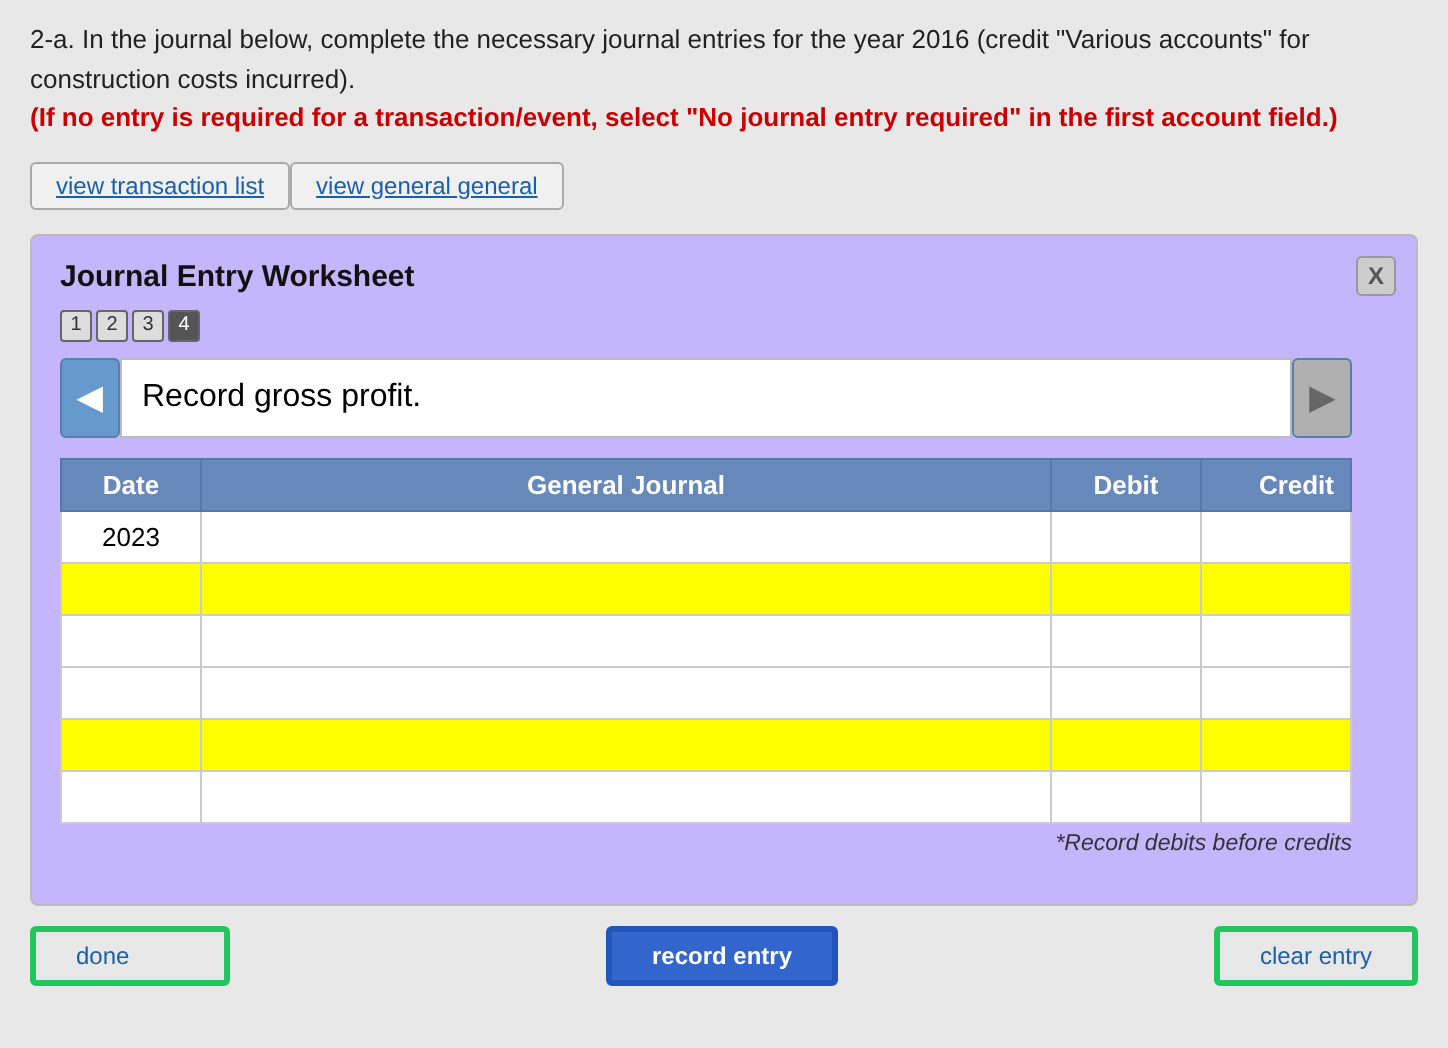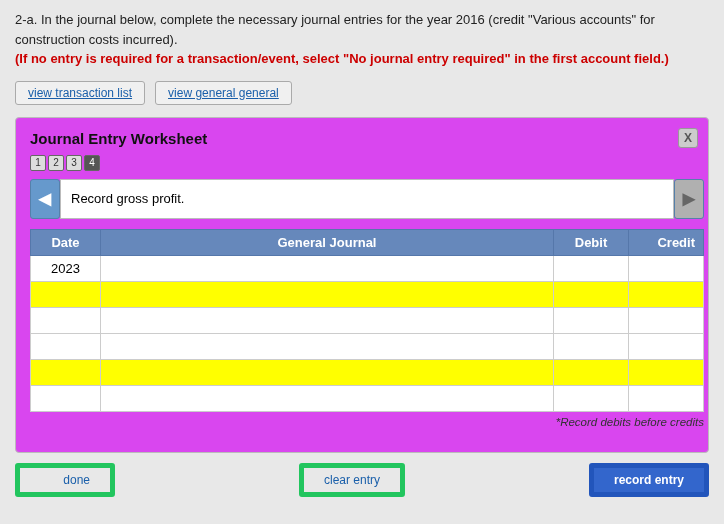--- a/index.html
+++ b/index.html
@@ -16,38 +16,37 @@
       color: #222;
       margin-bottom: 12px;
       line-height: 1.5;
     }
     .instructions .red-bold {
       color: #cc0000;
       font-weight: bold;
     }
     .top-buttons {
       display: flex;
-      gap: 10px;
       margin-bottom: 12px;
     }
     .top-btn {
       border: 1px solid #aaa;
       background: #f0f0f0;
       padding: 4px 12px;
       font-size: 12px;
       cursor: pointer;
       border-radius: 3px;
       color: #1a5faa;
       text-decoration: underline;
     }
     .worksheet-container {
-      background: #d946ef;
+      background: #c4b5fd;
       border: 1px solid #bbb;
       border-radius: 4px;
-      padding: 12px 4px 14px 14px;
+      padding: 12px 32px 14px 14px;
       position: relative;
     }
     .worksheet-title {
       font-size: 15px;
       font-weight: bold;
       margin-bottom: 8px;
       color: #111;
     }
     .close-btn {
       position: absolute;
@@ -109,21 +108,21 @@
     }
     .nav-arrow.right {
       background: #b0b0b0;
       color: #666;
     }
     .description-box {
       flex: 1;
       background: white;
       border: 1px solid #bbb;
       padding: 6px 10px;
-      font-size: 13px;
+      font-size: 16px;
       min-height: 40px;
       display: flex;
       align-items: center;
     }
     .journal-table {
       width: 100%;
       border-collapse: collapse;
       background: white;
       margin-bottom: 4px;
     }
@@ -173,29 +172,29 @@
       margin-bottom: 10px;
       font-style: italic;
     }
     .bottom-buttons {
       display: flex;
       justify-content: space-between;
       align-items: center;
       margin-top: 10px;
     }
     .bottom-btn {
-      border: 5px solid #22c55e;
+      border: 3px solid #22c55e;
       background: #e8e8e8;
       padding: 5px 20px;
       font-size: 12px;
       cursor: pointer;
       border-radius: 3px;
       color: #1a5faa;
       min-width: 100px;
-      text-align: right;
+      text-align: left;
     }
     .bottom-btn.record-btn {
       background: #3366cc;
       color: white;
       border-color: #2255bb;
       font-weight: bold;
     }
   </style>
 </head>
 <body>
@@ -278,15 +277,15 @@
       </tr>
     </tbody>
   </table>
 
   <div class="hint-text">*Record debits before credits</div>
 
 </div>
 
 <div class="bottom-buttons">
   <button class="bottom-btn">done</button>
+  <button class="bottom-btn record-btn">record entry</button>
   <button class="bottom-btn">clear entry</button>
-  <button class="bottom-btn record-btn">record entry</button>
 </div>
 
 </body></html>

